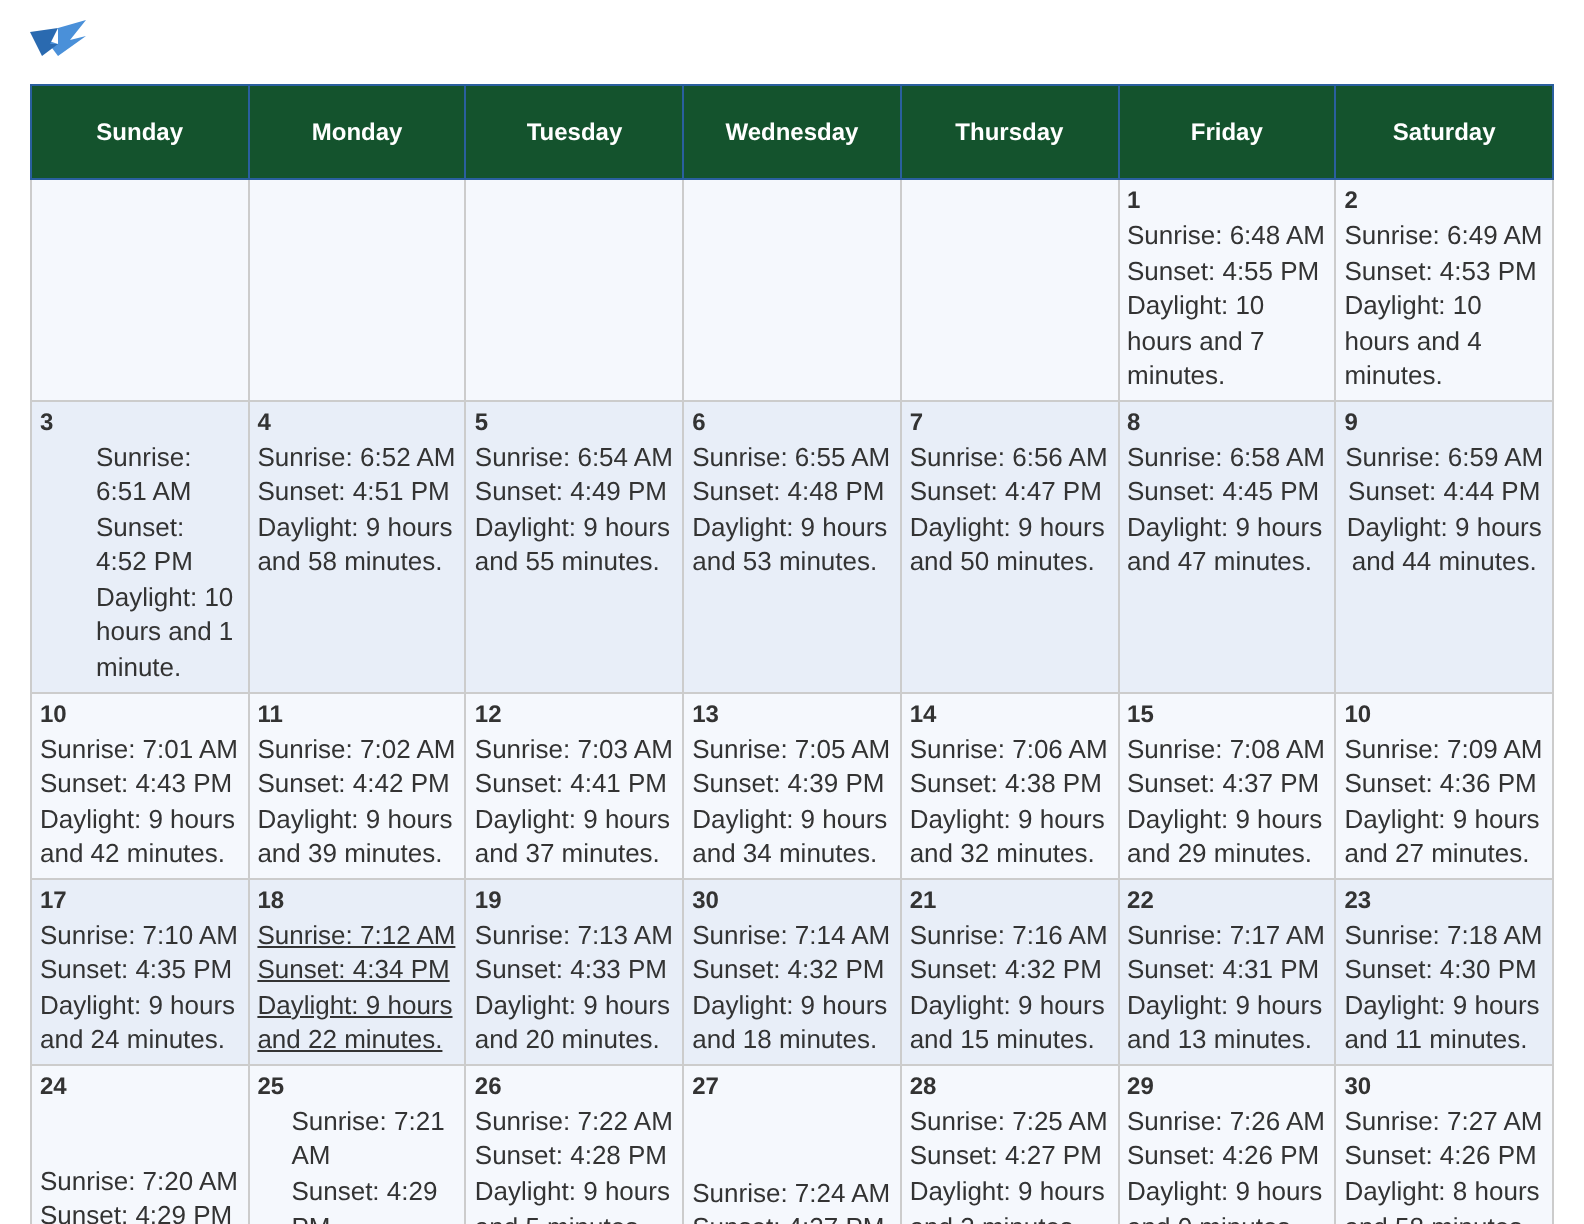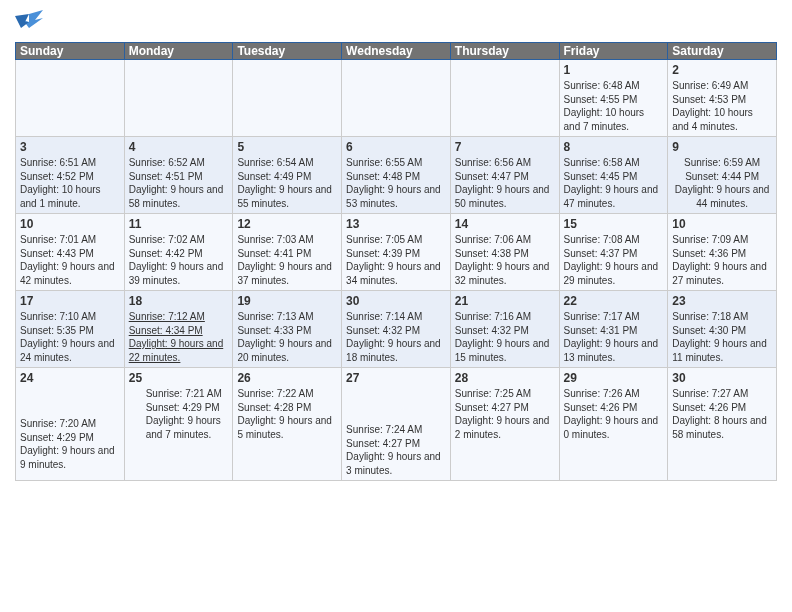--- a/index.html
+++ b/index.html
@@ -8,42 +8,42 @@
     .header { display: flex; justify-content: space-between; align-items: flex-start; margin-bottom: 8px; }
     .logo { display: flex; align-items: center; }
     .logo-text { font-size: 20px; font-weight: bold; color: #333; line-height: 1.1; }
     .logo-text span { color: #4a90d9; }
     .logo-bird { width: 28px; height: 24px; margin-right: 2px; }
     .title-area { text-align: right; }
     .month-title { font-size: 32px; color: #333; font-weight: normal; }
     .location { font-size: 14px; color: #555; margin-top: 2px; }
     table { width: 100%; border-collapse: collapse; }
     thead th {
-      background: #737373;
+      background: #14532d;
       color: #fff;
       font-size: 12px;
       font-weight: bold;
-      padding: 1px 4px;
-      text-align: left;
+      padding: 16px 4px;
+      text-align: center;
       border: 1px solid #2a5f9e;
     }
     tbody td {
       vertical-align: top;
       border: 1px solid #ccc;
       padding: 3px 4px;
       font-size: 9.5px;
       color: #333;
       width: 14.28%;
       min-height: 70px;
       height: 75px;
     }
     tbody tr:nth-child(odd) td { background: #f5f8fd; }
     tbody tr:nth-child(even) td { background: #e8eef8; }
     .day-num { font-size: 12px; font-weight: bold; display: block; margin-bottom: 2px; }
-    .day-info { font-size: 10px; line-height: 1.35; color: #333; }
+    .day-info { font-size: 13px; line-height: 1.35; color: #333; }
     td.empty { background: #fff !important; }
     tbody tr:nth-child(odd) td.empty { background: #f5f8fd !important; }
   </style>
 </head>
 <body>
 
 <div class="page">
   <div class="header">
     <div class="logo">
       <svg class="logo-bird" viewBox="0 0 28 24">
@@ -91,21 +91,21 @@
           <td>
             <span class="day-num">2</span>
             <div class="day-info" style="white-space: pre-line;">Sunrise: 6:49 AM
 Sunset: 4:53 PM
 Daylight: 10 hours and 4 minutes.</div>
           </td>
         </tr>
         <tr>
           <td>
             <span class="day-num">3</span>
-            <div class="day-info" style="white-space: pre-line;">Sunrise: 6:51 AM
+            <div class="day-info" style="white-space: pre-line; margin-left: 28px;">Sunrise: 6:51 AM
 Sunset: 4:52 PM
 Daylight: 10 hours and 1 minute.</div>
           </td>
           <td>
             <span class="day-num">4</span>
             <div class="day-info" style="white-space: pre-line;">Sunrise: 6:52 AM
 Sunset: 4:51 PM
 Daylight: 9 hours and 58 minutes.</div>
           </td>
           <td>
@@ -180,21 +180,21 @@
             <span class="day-num">10</span>
             <div class="day-info" style="white-space: pre-line;">Sunrise: 7:09 AM
 Sunset: 4:36 PM
 Daylight: 9 hours and 27 minutes.</div>
           </td>
         </tr>
         <tr>
           <td>
             <span class="day-num">17</span>
             <div class="day-info" style="white-space: pre-line;">Sunrise: 7:10 AM
-Sunset: 5:35 PM
+Sunset: 4:35 PM
 Daylight: 9 hours and 24 minutes.</div>
           </td>
           <td>
             <span class="day-num">18</span>
             <div class="day-info" style="white-space: pre-line; text-decoration: underline;">Sunrise: 7:12 AM
 Sunset: 4:34 PM
 Daylight: 9 hours and 22 minutes.</div>
           </td>
           <td>
             <span class="day-num">19</span>

